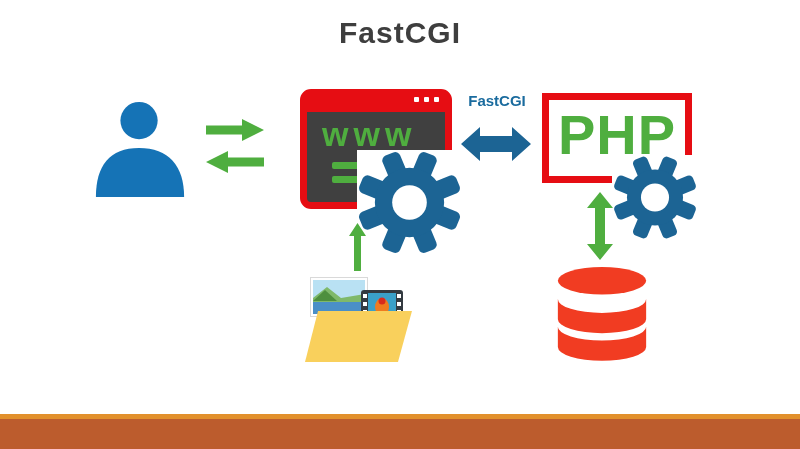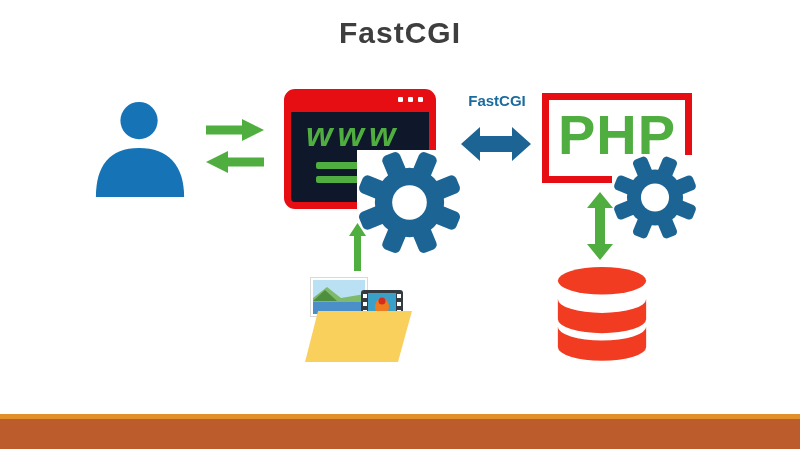--- a/index.html
+++ b/index.html
@@ -7,22 +7,22 @@
          font-family:"Liberation Sans",sans-serif;}
   .abs{position:absolute;}
   .title{left:0;top:16px;width:100%;text-align:center;font-size:30px;font-weight:bold;
          color:var(--title-gray);letter-spacing:1px;}
   
   .person{left:93px;top:99px;width:96px;height:98px;}
   
   .arrow-right{left:206px;top:119px;width:58px;height:22px;}
   .arrow-left{left:206px;top:151px;width:58px;height:22px;}
   
-  .browser{left:284px;top:89px;width:152px;height:120px;border:7px solid var(--red);
-           border-radius:11px;background:#0f172a;z-index:1;box-sizing:border-box;font-style:italic;}
+  .browser{left:300px;top:89px;width:152px;height:120px;border:7px solid var(--red);
+           border-radius:11px;background:#404040;z-index:1;box-sizing:border-box;}
   .browser-header{position:absolute;left:0;top:0;width:100%;height:16px;background:var(--red);}
   .dots{position:absolute;top:1px;right:6px;display:flex;gap:5px;}
   .dot{width:5px;height:5px;background:#fff;border-radius:1px;}
   .www{position:absolute;left:15px;top:21px;color:var(--green);font-size:34px;font-weight:bold;
        letter-spacing:5px;line-height:1;z-index:3;}
   .bar{position:absolute;left:25px;width:45px;height:7px;border-radius:2px;background:var(--green);z-index:3;}
   .bar1{top:66px;} .bar2{top:80px;}
   
   .gear-www{left:357px;top:150px;width:105px;height:105px;background:#fff;z-index:2;}
   .gear-php{left:612px;top:155px;width:86px;height:85px;background:#fff;z-index:2;}

